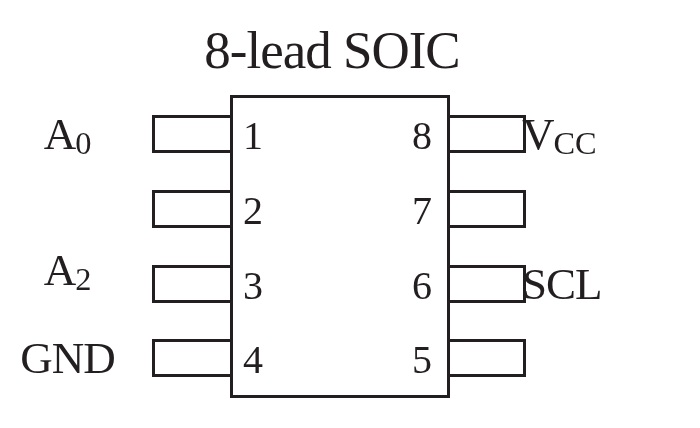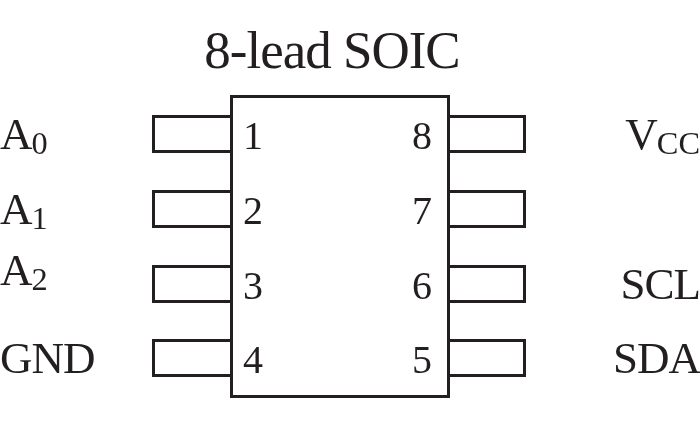--- a/index.html
+++ b/index.html
@@ -43,22 +43,22 @@
   }
   .pin-number.left  { left:243px; width:60px; text-align:left; }
   .pin-number.right { left:350px; width:82px; text-align:right; }
   .pin-label {
     position:absolute;
     font-size:45px; line-height:52px;
     letter-spacing:-1px;
     white-space:nowrap;
     color:var(--ink);
   }
-  .pin-label.left  { left:0; width:135px; text-align:left; }
-  .pin-label.right { left:541px; width:159px; text-align:right; }
+  .pin-label.left  { left:0; width:135px; text-align:center; }
+  .pin-label.right { left:522px; width:159px; text-align:left; }
   .sub {
     font-size:0.72em;
     vertical-align:-0.15em;
     letter-spacing:0;
   }
 </style>
 </head>
 <body>
 
 <div class="stage">
@@ -67,33 +67,31 @@
 
   <div class="chip-body"></div>
 
   <div class="pin-label left" style="top:108px"><span>A</span><span class="sub">0</span></div>
   <div class="pin-box left" style="top:115px"></div>
   <div class="pin-number left" style="top:114px">1</div>
   <div class="pin-number right" style="top:114px">8</div>
   <div class="pin-box right" style="top:115px"></div>
   <div class="pin-label right" style="top:108px"><span>V</span><span class="sub">CC</span></div>
 
-  <div class="pin-label left" style="top:183px"><span>A</span><span class="sub">1</span></div>
   <div class="pin-box left" style="top:190px"></div>
   <div class="pin-number left" style="top:189px">2</div>
   <div class="pin-number right" style="top:189px">7</div>
   <div class="pin-box right" style="top:190px"></div>
 
   <div class="pin-label left" style="top:244px"><span>A</span><span class="sub">2</span></div>
   <div class="pin-box left" style="top:265px"></div>
   <div class="pin-number left" style="top:264px">3</div>
   <div class="pin-number right" style="top:264px">6</div>
   <div class="pin-box right" style="top:265px"></div>
   <div class="pin-label left" style="top:332px"><span>GND</span><span class="sub"></span></div>
 
   <div class="pin-label right" style="top:258px"><span>SCL</span><span class="sub"></span></div>
   <div class="pin-box left" style="top:339px"></div>
   <div class="pin-number left" style="top:338px">4</div>
   <div class="pin-number right" style="top:338px">5</div>
   <div class="pin-box right" style="top:339px"></div>
-  <div class="pin-label right" style="top:332px"><span>SDA</span><span class="sub"></span></div>
 
 </div>
 
 </body></html>

